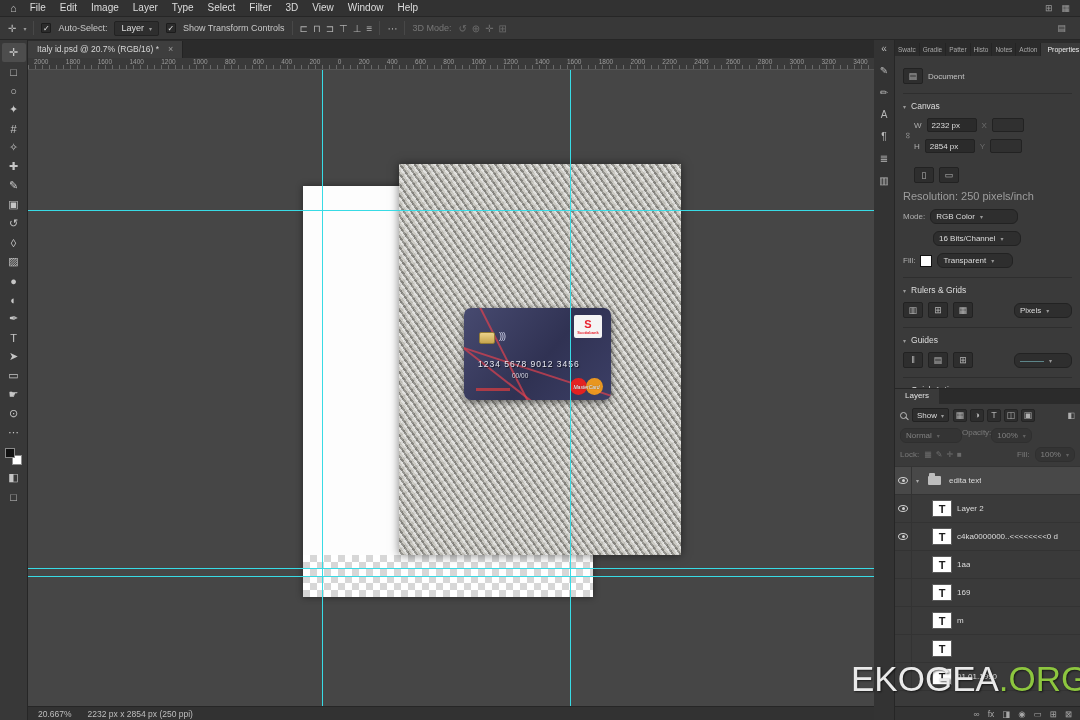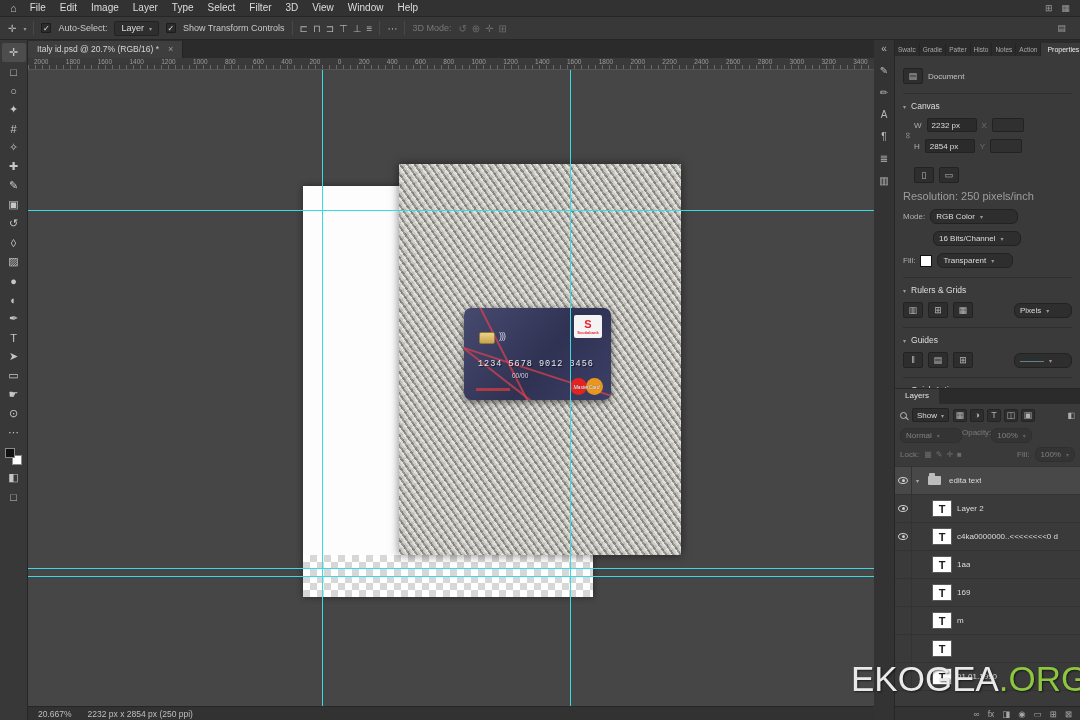--- a/index.html
+++ b/index.html
@@ -46,21 +46,21 @@
 .card{position:absolute;left:436px;top:238px;width:147px;height:92px;border-radius:7px;background:linear-gradient(130deg,#474a70 0%,#303253 55%,#3c3f66 100%);box-shadow:0 2px 6px rgba(0,0,0,.55);overflow:hidden;z-index:3}
 .laser{position:absolute;width:220%;height:1.5px;background:rgba(222,66,78,.7)}
 .l1{top:16px;left:-30px;transform:rotate(38deg);transform-origin:left}
 .l2{top:-6px;left:14px;transform:rotate(63deg);transform-origin:left}
 .l3{top:26px;left:-40px;transform:rotate(18deg);transform-origin:left}
 .chip{position:absolute;left:15px;top:24px;width:16px;height:12px;border-radius:2px;background:linear-gradient(#ecd28a,#c7a54e);border:1px solid #937b36}
 .nfc{position:absolute;left:35px;top:23px;color:#cfd2e8;font-size:9px;letter-spacing:-1px}
 .bankbox{position:absolute;right:9px;top:7px;width:28px;height:23px;background:#f4f4f4;border-radius:2px;display:flex;flex-direction:column;align-items:center;justify-content:center;line-height:1}
 .flame{color:#e8212e;font-size:11px;font-weight:bold}
 .bankname{color:#e8212e;font-size:4px;font-weight:bold;margin-top:1px}
-.cnum{position:absolute;left:14px;top:51px;color:#e9e9f2;font-family:Liberation Mono, monospace;font-size:8.5px;letter-spacing:1px;text-shadow:1px 1px 1px rgba(0,0,0,.65)}
+.cnum{position:absolute;left:14px;top:51px;color:#e9e9f2;font-family:Liberation Sans, sans-serif;font-size:8.5px;letter-spacing:1px;text-shadow:1px 1px 1px rgba(0,0,0,.65)}
 .cexp{position:absolute;left:48px;top:64px;color:#d8d8e4;font-size:6.5px;text-shadow:1px 1px 1px rgba(0,0,0,.5)}
 .holderbar{position:absolute;left:12px;bottom:9px;width:34px;height:3px;background:rgba(205,60,65,.78)}
 .mc{position:absolute;right:8px;bottom:4px;width:33px;height:19px}
 .mc .c1{position:absolute;left:0;top:1px;width:17px;height:17px;border-radius:50%;background:#e32221}
 .mc .c2{position:absolute;right:0;top:1px;width:17px;height:17px;border-radius:50%;background:#f79e1b;opacity:.92}
 .mc .mcw{position:absolute;top:7px;left:0;width:100%;text-align:center;color:#fff;font-size:5px;font-style:italic;text-shadow:0 0 1px #333}
 .vguide{position:absolute;top:0;bottom:0;width:1px;background:#38dbe5;z-index:6}
 .hguide{position:absolute;left:0;right:0;height:1px;background:#38dbe5;z-index:6}
 
 .watermark{position:absolute;left:851px;top:659px;z-index:60;font-size:35px;font-weight:400;color:#eaeaea;text-shadow:1px 1px 2px rgba(0,0,0,.6);letter-spacing:0;white-space:nowrap}

